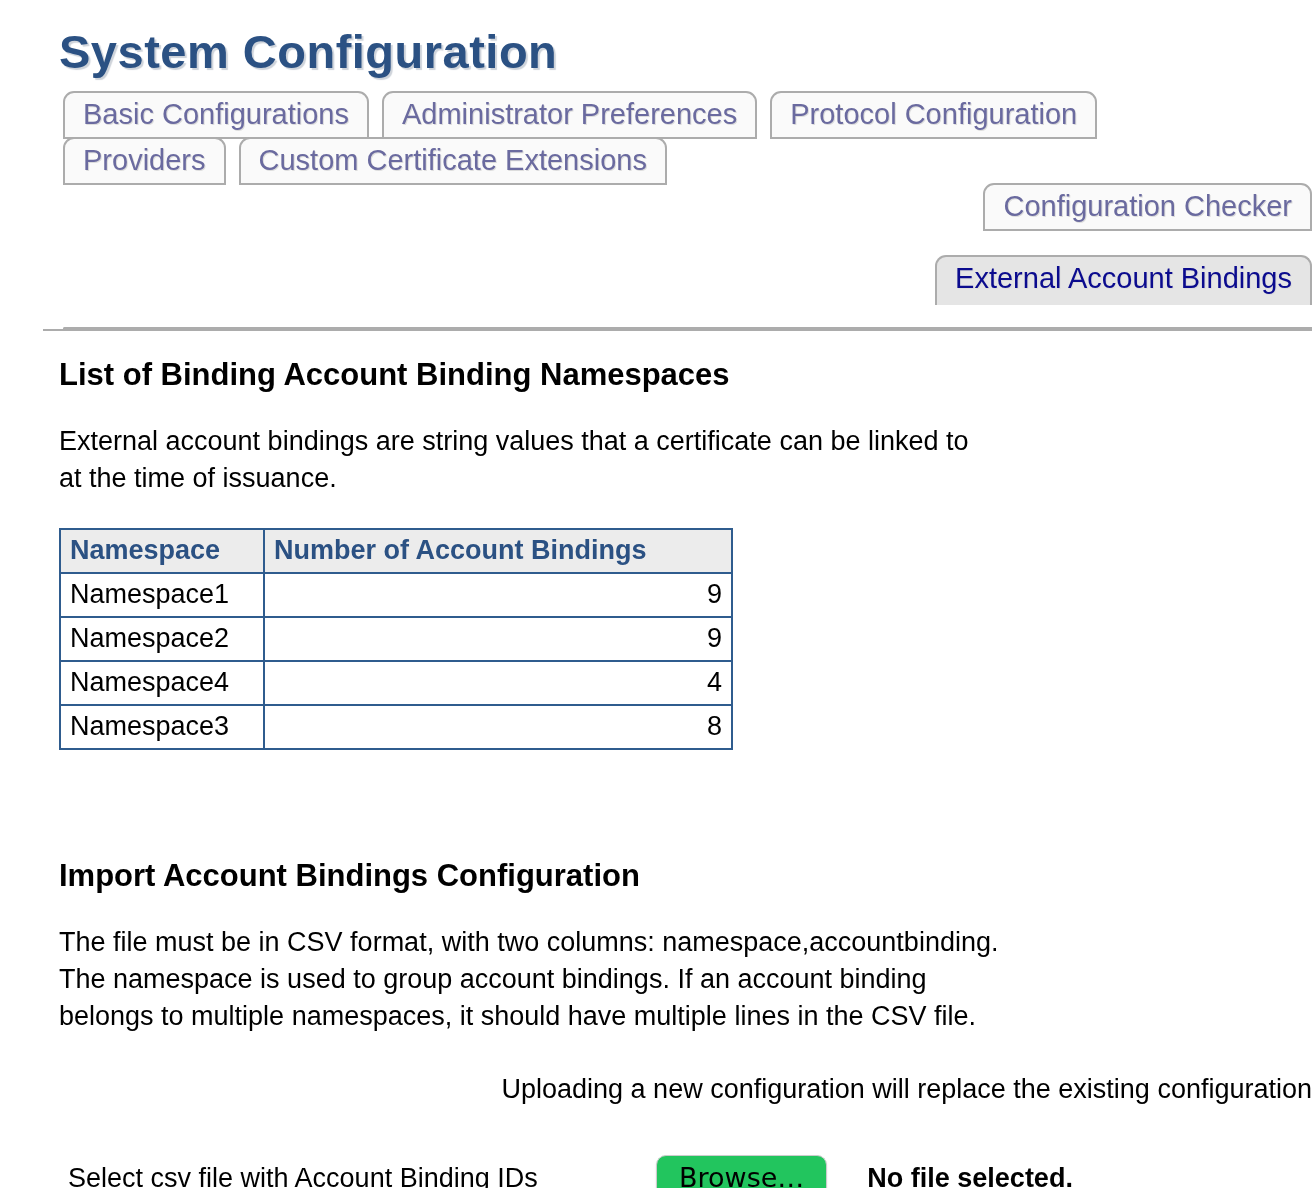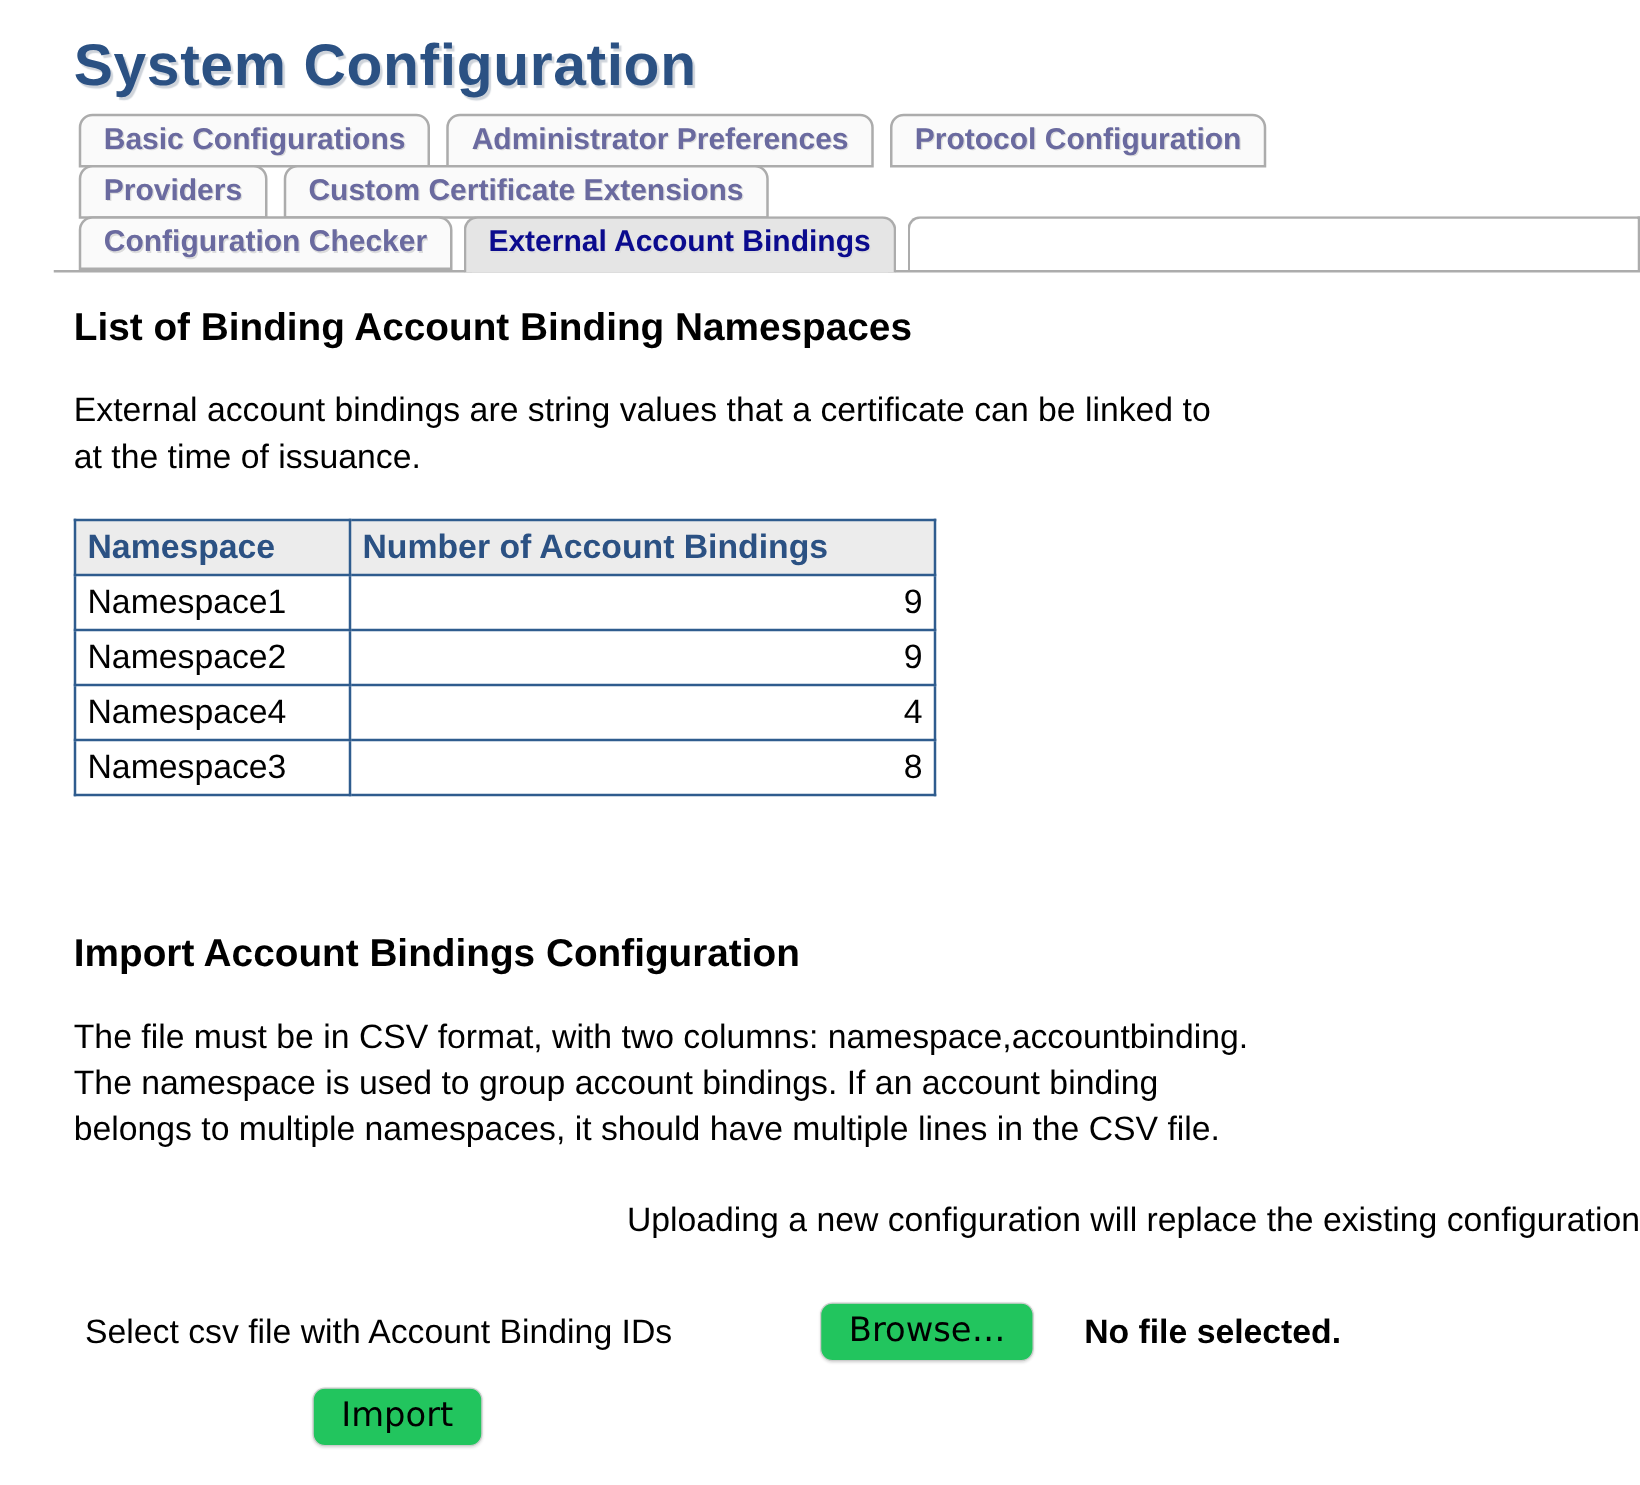--- a/index.html
+++ b/index.html
@@ -21,27 +21,27 @@
   }
   h1.page-title{
     font-size:47px;font-weight:bold;color:var(--titleBlue);
     margin:24px 0 12px 59px;letter-spacing:.5px;
     text-shadow:2px 2px 1px #ced3da;
     white-space:nowrap;
   }
   .tabrow{display:flex;gap:13px;margin-left:63px;align-items:stretch;}
   .tabrow + .tabrow{margin-top:-2px;}
   .tabrow-wrap{
-    display:flex;gap:9px;margin-left:43px;margin-top:-2px;padding-left:20px;
-    border-bottom:2px solid var(--tabBorder);align-items:flex-end;
+    display:flex;gap:24px;margin-left:43px;margin-top:-2px;padding-left:20px;
+    border-bottom:2px solid var(--tabBorder);align-items:flex-end;flex-direction:column;
   }
   .tab{
     border:2px solid var(--tabBorder);border-radius:11px 11px 0 0;
     background:var(--tabBg);color:var(--tabInactive);
-    font-weight:bold;font-size:24px;line-height:1;
+    font-weight:normal;font-size:29px;line-height:1;
     padding:7px 18px 8px;white-space:nowrap;cursor:pointer;
     text-shadow:1px 1px 0 #dcdcdc;
   }
   .tab.active{
     color:var(--tabActive);background:#e5e5e5;border-bottom:0;
     margin-bottom:-2px;padding-bottom:12px;position:relative;z-index:2;
   }
   .tab-filler{
     flex:1 1 auto;align-self:stretch;background:#fff;
     border:2px solid var(--tabBorder);border-bottom:0;
@@ -49,21 +49,21 @@
   }
   h2.section-heading{font-size:31px;font-weight:bold;color:#000;margin:26px 0 0 59px;}
   h2.second{margin-top:108px;}
   p.body-text{
     font-size:27px;line-height:1.36;margin:30px 0 0 59px;white-space:pre-line;
   }
   p.note-text{margin-top:36px;text-align:right;}
   table.ns-table{border-collapse:collapse;margin:32px 0 0 59px;}
   .ns-table th,.ns-table td{border:2px solid var(--tableBorder);font-size:27px;padding:5px 9px 6px;}
   .ns-table th{background:var(--tableHeaderBg);color:var(--tableHeaderText);font-weight:bold;text-align:left;white-space:nowrap;}
-  .ns-table td.cell-name{width:220px;text-align:left;}
+  .ns-table td.cell-name{width:204px;text-align:left;}
   .ns-table td.cell-count{width:468px;text-align:right;}
   .ns-table th.col-count{width:468px;}
   .file-row{display:flex;align-items:center;margin:48px 0 0 68px;font-size:27px;}
   .file-label{width:588px;flex:0 0 auto;}
   .btn{
     font-family:"DejaVu Sans","Liberation Sans",sans-serif;
     font-size:27px;color:#000;background:#22c55e;
     border:1.5px solid var(--buttonBorder);border-radius:10px;
     padding:6px 22px 8px;box-shadow:0 1px 2px rgba(0,0,0,.12);cursor:pointer;
   }

